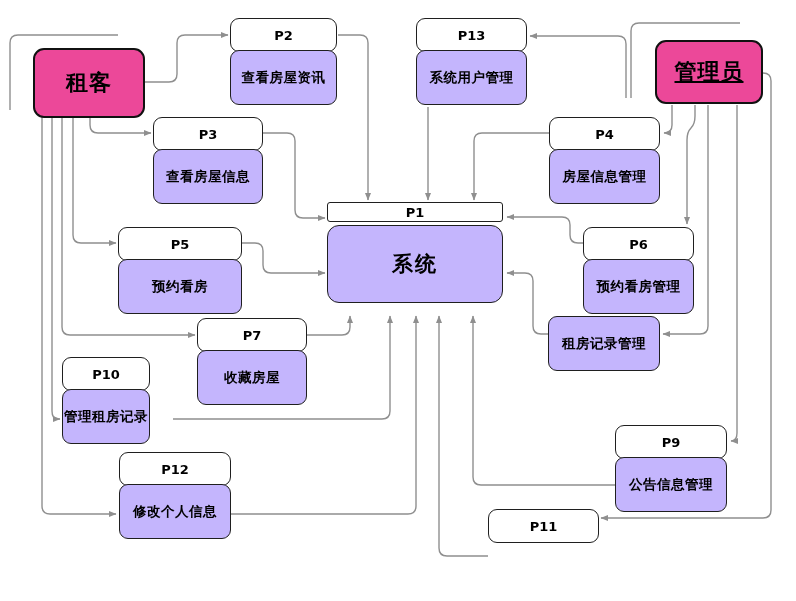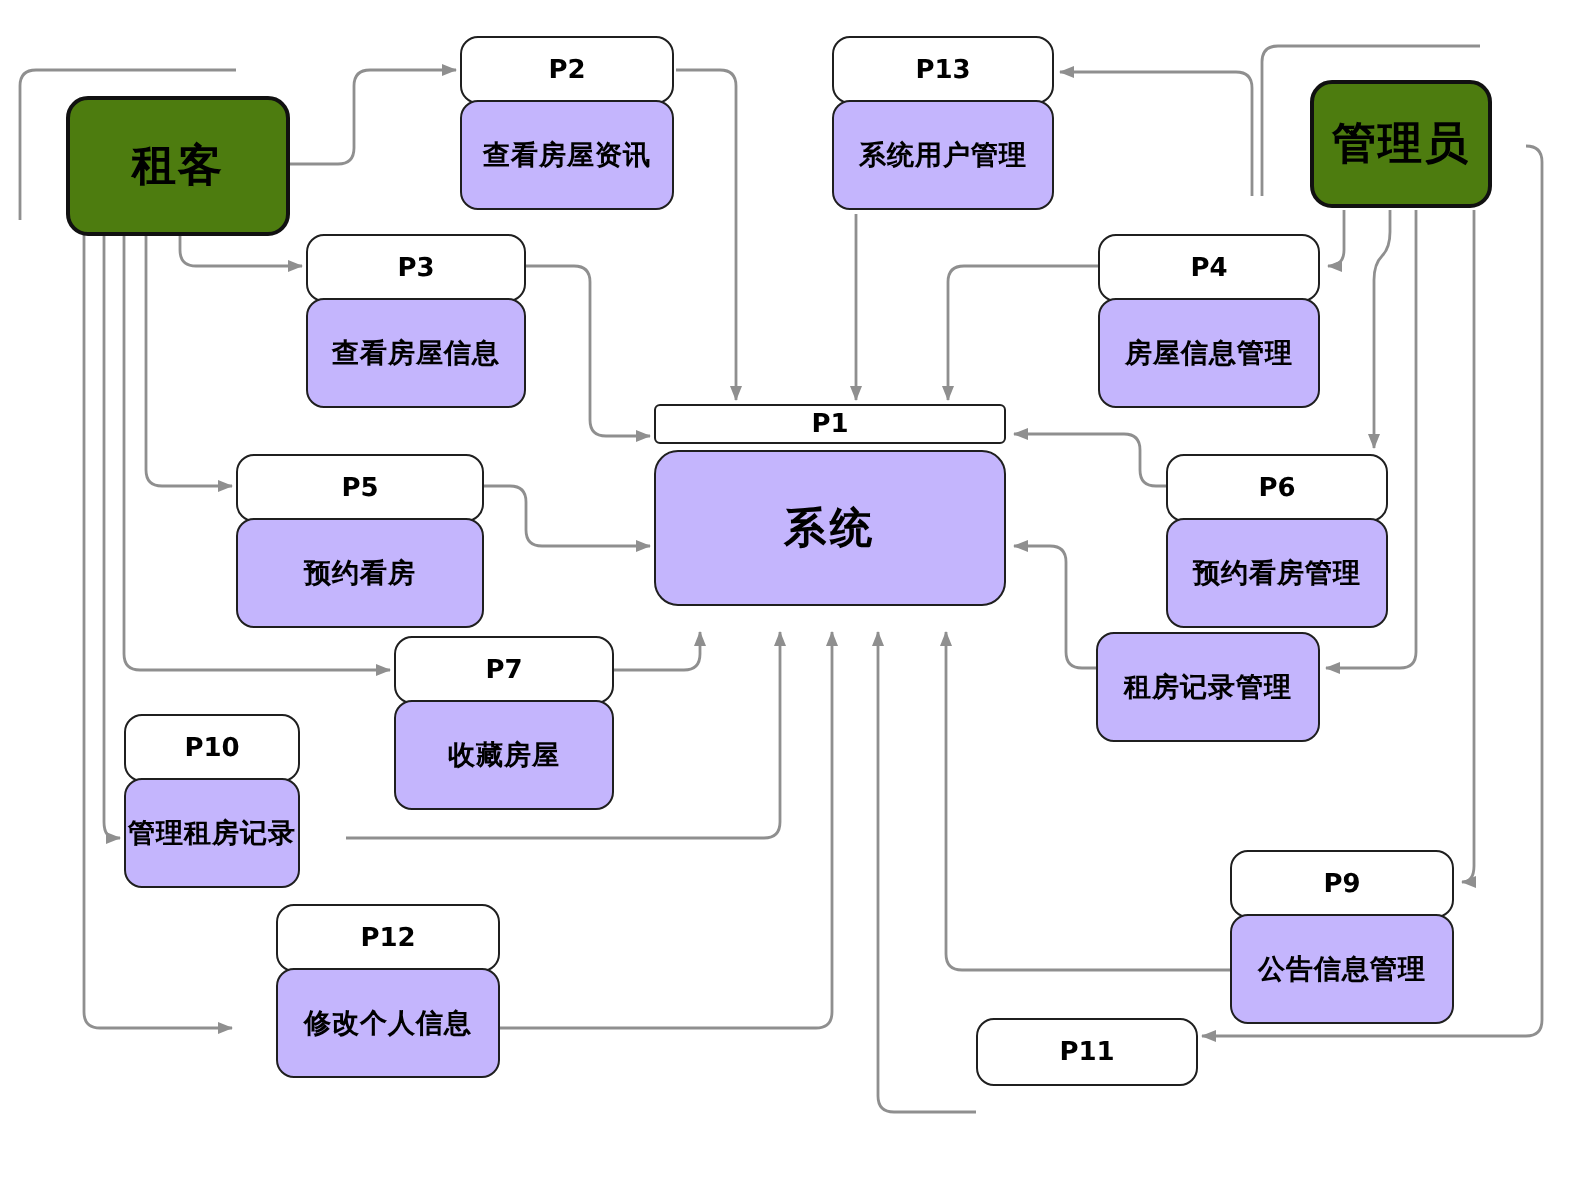--- a/index.html
+++ b/index.html
@@ -4,38 +4,38 @@
 <style>
   html,body{margin:0;padding:0;background:#fff;}
   #stage{position:relative;width:796px;height:601px;background:#ffffff;overflow:hidden;
          font-family:"DejaVu Sans","Liberation Sans",sans-serif;color:#000;}
   #wires{position:absolute;left:0;top:0;z-index:1;}
   .pnode{position:absolute;z-index:2;}
   .phead{box-sizing:border-box;height:34px;border:1.6px solid #1f1f1f;border-radius:9px;background:#fff;
          display:flex;align-items:center;justify-content:center;font-weight:700;font-size:13px;}
   .pbody{box-sizing:border-box;height:55px;margin-top:-2px;border:1.6px solid #1f1f1f;border-radius:9px;background:#c4b5fd;
          display:flex;align-items:center;justify-content:center;font-weight:700;font-size:13.5px;letter-spacing:.5px;}
-  .actor{position:absolute;z-index:2;box-sizing:border-box;border:2.2px solid #111;border-radius:11px;background:#4d7c0f;
+  .actor{position:absolute;z-index:2;box-sizing:border-box;border:2.2px solid #111;border-radius:11px;background:#ec4899;
          display:flex;align-items:center;justify-content:center;font-weight:700;font-size:22px;letter-spacing:1px;}
   
   .n-p2 {left:230px;top:18px; width:107px;}
   .n-p3 {left:153px;top:117px;width:110px;}
   .n-p5 {left:118px;top:227px;width:124px;}
   .n-p7 {left:197px;top:318px;width:110px;}
   .n-p10{left:62px; top:357px;width:88px;}
-  .n-p12{left:126px;top:452px;width:112px;padding-left:12px;}
+  .n-p12{left:107px;top:452px;width:112px;padding-left:12px;}
   .n-p13{left:416px;top:18px; width:111px;}
   .n-p4 {left:549px;top:117px;width:111px;}
   .n-p6 {left:583px;top:227px;width:111px;}
   .n-p8 {left:548px;top:318px;width:112px;}
   .n-p9 {left:615px;top:425px;width:112px;}
   .n-p11{left:488px;top:509px;width:111px;}
   
   .n-tenant{left:33px;top:48px;width:112px;height:70px;}
-  .n-admin{left:655px;top:40px;width:91px;height:64px;}
+  .n-admin{left:655px;top:40px;width:108px;height:64px;text-decoration:underline;}
   
   .n-system{left:327px;top:202px;width:176px;}
   .sys-head{height:20px;border-radius:3px;border-width:1.8px;}
   .sys-body{height:78px;margin-top:3px;border-radius:12px;border-width:1.8px;font-size:21px;letter-spacing:2px;}
 </style>
 </head>
 <body>
 
 <div id="stage">
 

